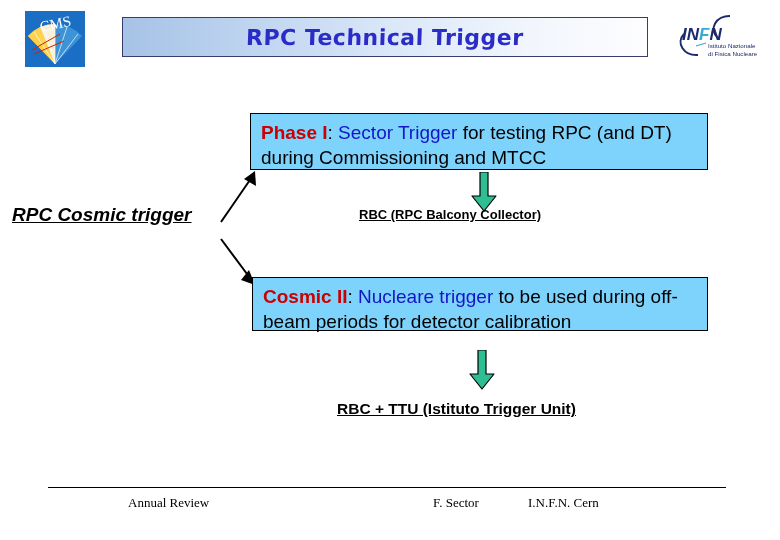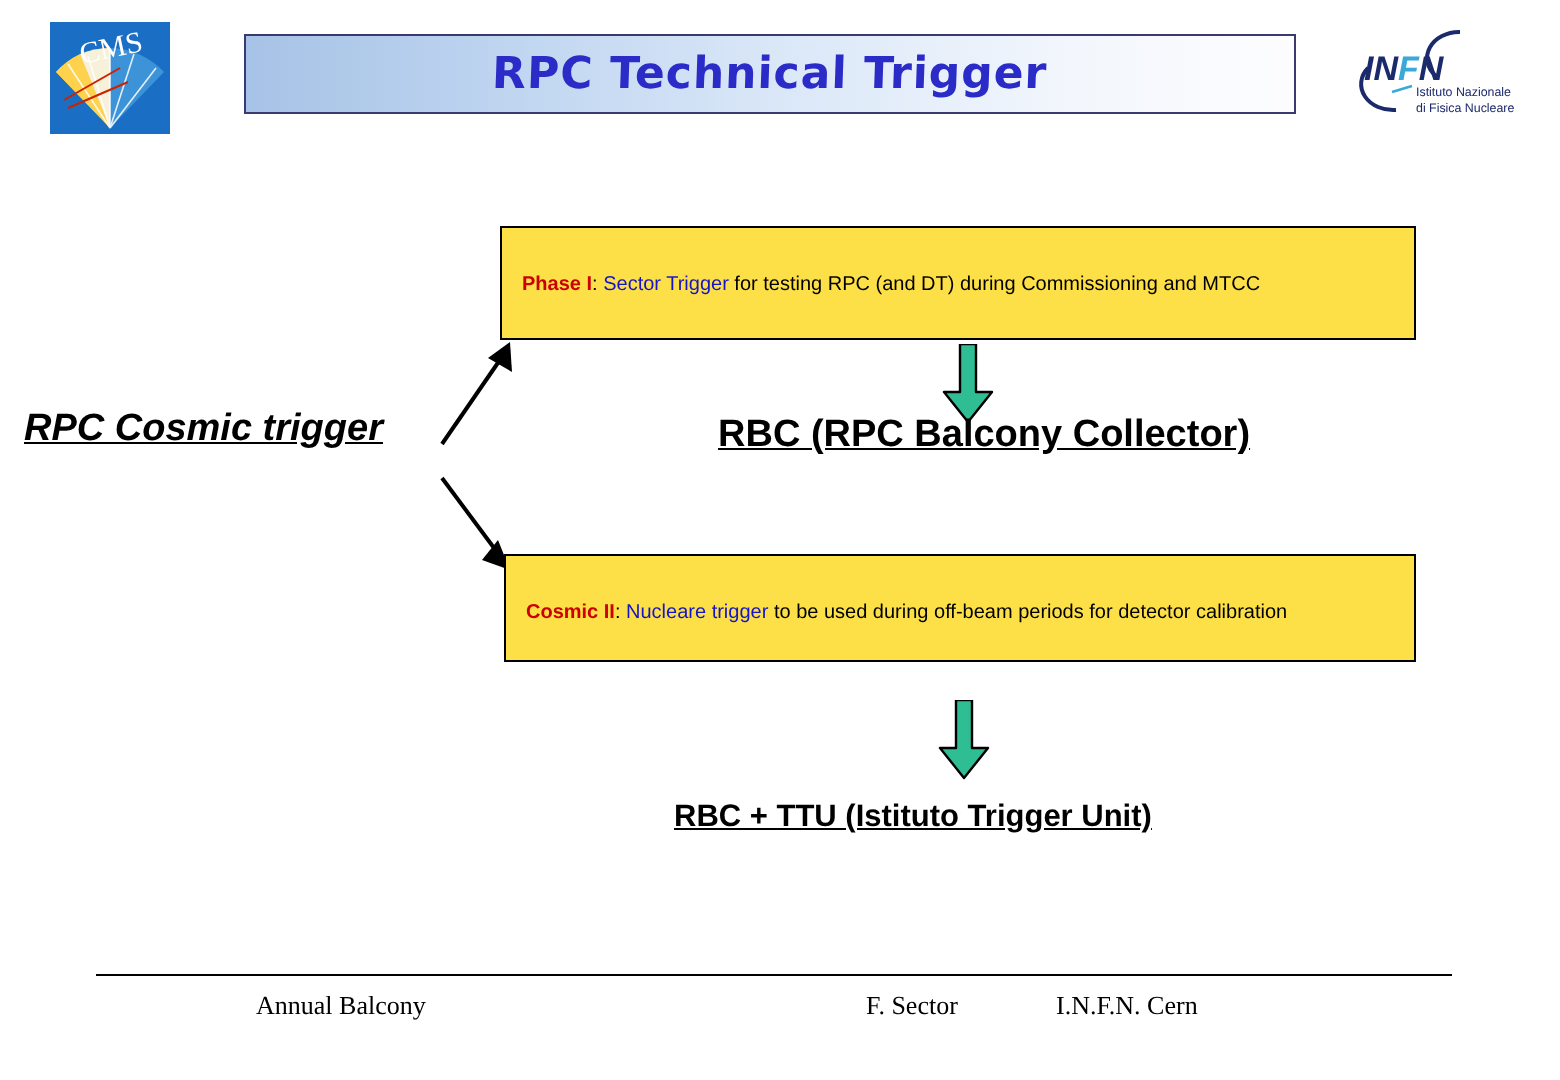--- a/index.html
+++ b/index.html
@@ -57,24 +57,24 @@
     top: 10px;
     width: 96px;
     height: 54px;
   }
   .infn-logo svg { display: block; }
 
   
   .phase-box {
     position: absolute;
     border: 1px solid #000000;
-    background: #fde047;
+    background: #7dd3fc;
     box-sizing: border-box;
-    padding: 22px 8px 4px 10px;
-    font-size: 10px;
+    padding: 6px 8px 4px 10px;
+    font-size: 19px;
     line-height: 1.33;
     color: #000000;
   }
   #phase1-box { left: 250px; top: 113px; width: 458px; height: 57px; }
   #phase2-box { left: 252px; top: 277px; width: 456px; height: 54px; }
 
   .ph-label { color: #cc0000; font-weight: bold; }
   .ph-colon { color: #000000; }
   .ph-blue  { color: #1414c8; }
   .ph-rest  { color: #000000; }
@@ -99,21 +99,21 @@
     text-decoration: underline;
     white-space: nowrap;
   }
   #cosmic-trigger-label {
     left: 12px; top: 204px;
     font-size: 19px;
     font-style: italic;
   }
   #rbc-label {
     left: 359px; top: 207px;
-    font-size: 19px;
+    font-size: 13px;
   }
   #rbc-ttu-label {
     left: 337px; top: 400px;
     font-size: 15.5px;
   }
 
   
   .footer-rule {
     position: absolute;
     left: 48px;
@@ -215,18 +215,18 @@
   <div class="green-arrow" id="arrow-phase2-ttu">
     <svg width="28" height="40" viewBox="0 0 28 40">
       <polygon points="10,0 18,0 18,24 26,24 14,39 2,24 10,24" fill="#2fbd94" stroke="#000000" stroke-width="1.2" stroke-linejoin="round"></polygon>
     </svg>
   </div>
 
   <div class="caption" id="rbc-ttu-label">RBC + TTU (Istituto Trigger Unit)</div>
 
   <div class="footer-rule"></div>
   <div class="footer-items">
-    <span id="footer-0">Annual Balcony</span>
+    <span id="footer-0">Annual Review</span>
     <span id="footer-2">F. Sector</span>
     <span id="footer-3">I.N.F.N. Cern</span>
   </div>
 
 </div>
 
 </body></html>

